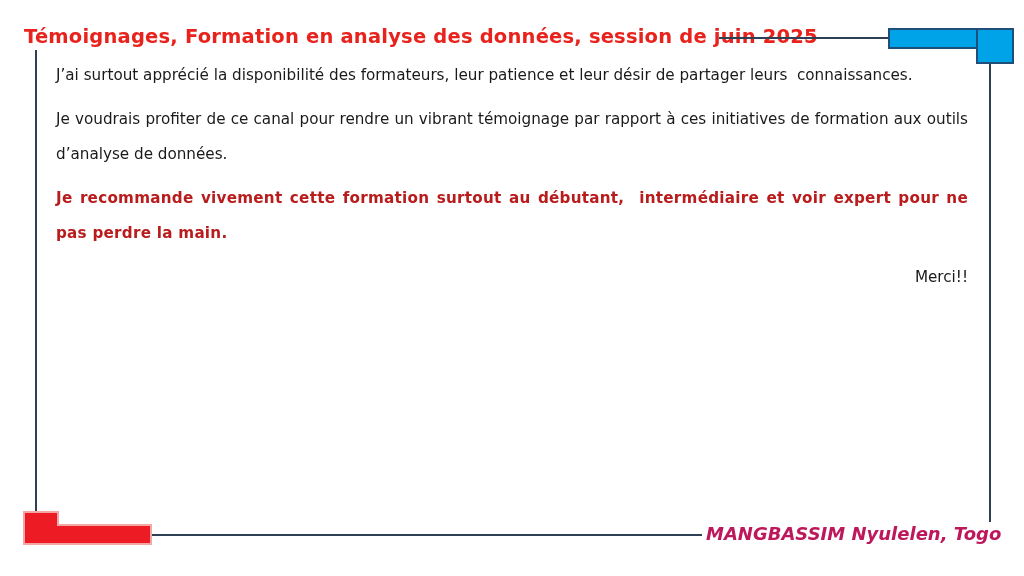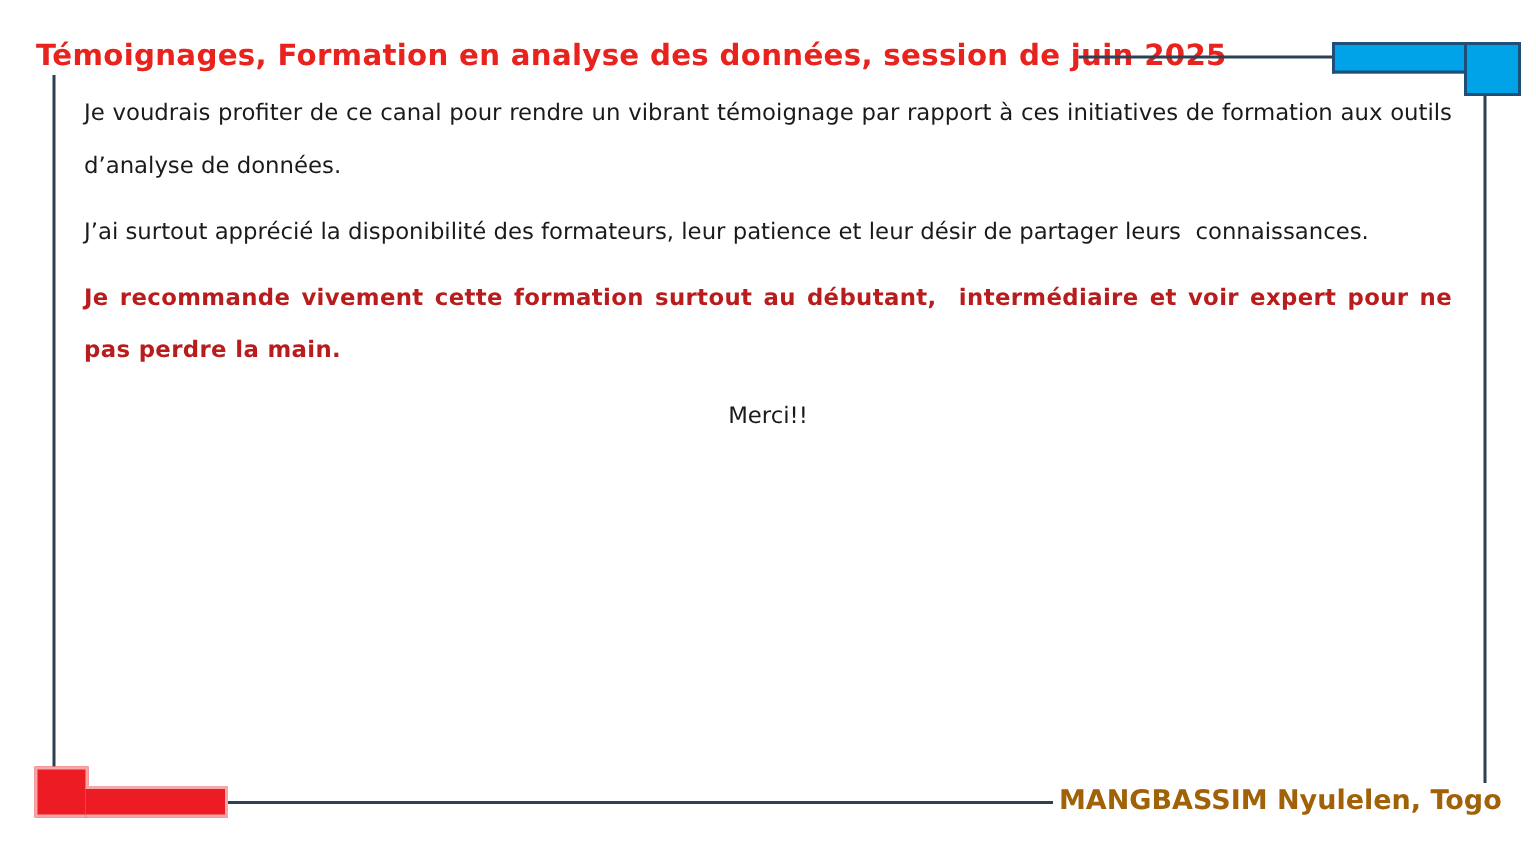--- a/index.html
+++ b/index.html
@@ -117,38 +117,39 @@
     text-justify: inter-word;
     margin: 0 0 9px 0;
     white-space: pre-wrap;
   }
   .para.red {
     color: #b91c1c;
     font-weight: bold;
     letter-spacing: 0.25px;
   }
   .para.plain {
-    text-align: center;
+    text-align: right;
   }
   .para.last {
     margin-bottom: 0;
   }
 
   
   #footer-signature {
     position: absolute;
     left: 706px;
     top: 522px;
     width: 300px;
     font-family: "DejaVu Sans", sans-serif;
     font-weight: bold;
     font-size: 18px;
     line-height: 24px;
-    color: #a16207;
+    color: #be185d;
     white-space: nowrap;
+    font-style: italic;
   }
 </style>
 </head>
 <body>
 
 <div id="slide">
 
   <div id="title">Témoignages, Formation en analyse des données, session de  juin 2025</div>
 
   <div id="title-hline" class="hline"></div>
@@ -156,21 +157,21 @@
   <div id="right-vline" class="vline"></div>
   <div id="footer-hline" class="hline"></div>
 
   <div id="blue-bar"></div>
   <div id="blue-square"></div>
 
   <div id="red-square"></div>
   <div id="red-bar"></div>
 
   <div id="body-text">
+    <p class="para">J’ai surtout apprécié la disponibilité des formateurs, leur patience et leur désir de partager leurs  connaissances.</p>
     <p class="para">Je voudrais profiter de ce canal pour rendre un vibrant témoignage par rapport à ces initiatives de formation aux outils d’analyse de données.</p>
-    <p class="para">J’ai surtout apprécié la disponibilité des formateurs, leur patience et leur désir de partager leurs  connaissances.</p>
     <p class="para red">Je recommande vivement cette formation surtout au débutant,  intermédiaire et voir expert pour ne pas perdre la main.</p>
     <p class="para plain last">Merci!!</p>
   </div>
 
   <div id="footer-signature">MANGBASSIM Nyulelen, Togo</div>
 
 </div>
 
 </body></html>

